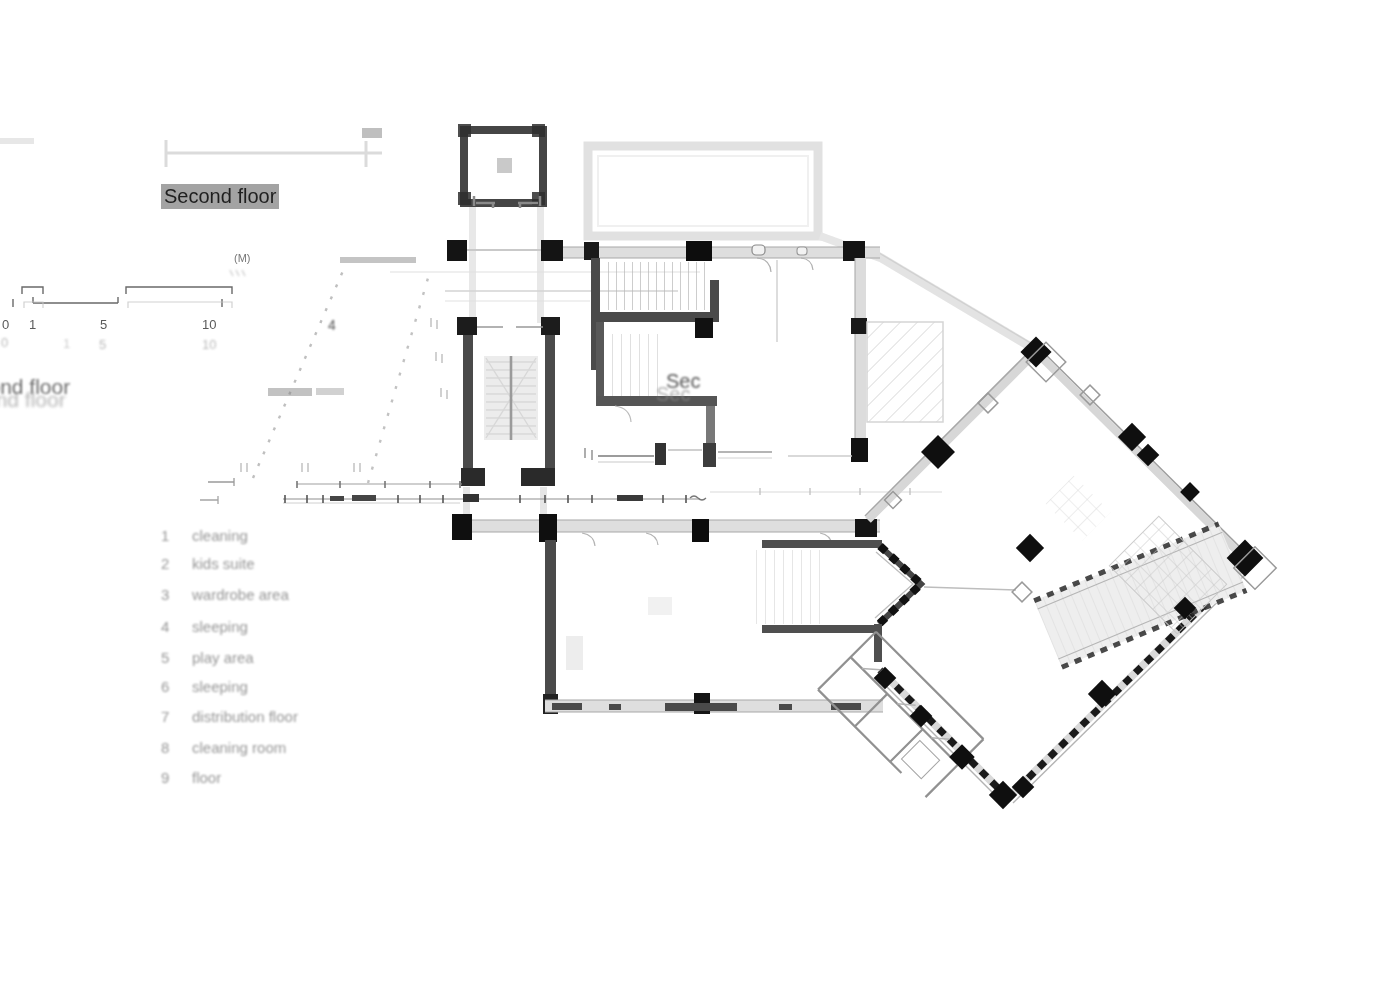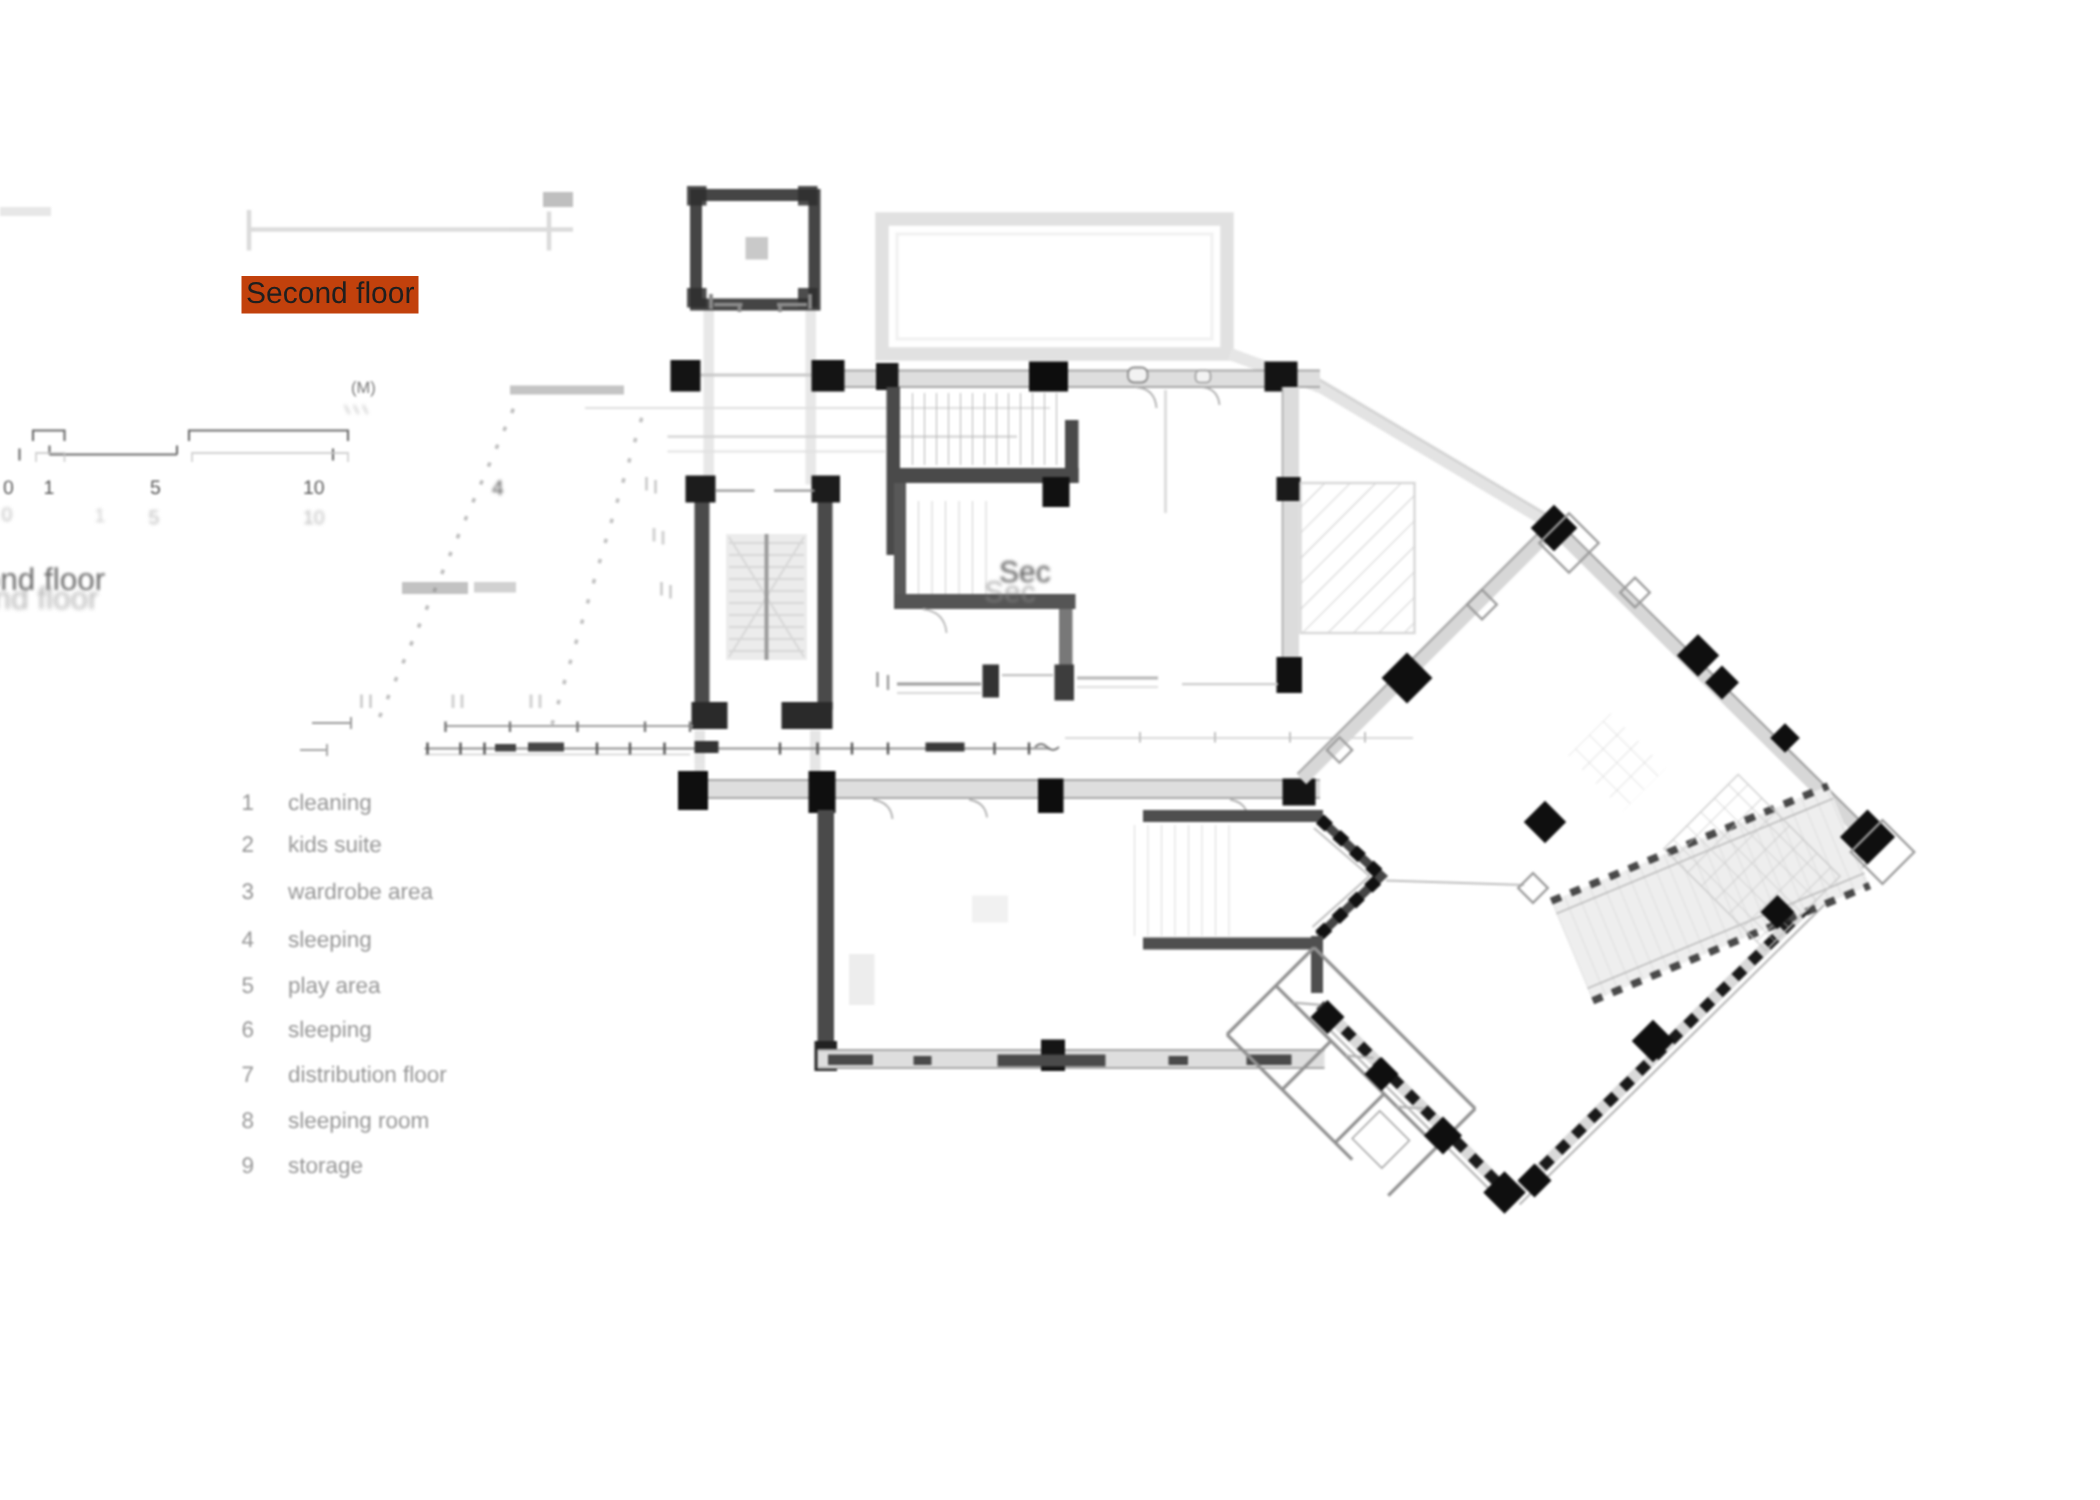--- a/index.html
+++ b/index.html
@@ -1,20 +1,20 @@
 <!DOCTYPE html>
 <html><head>
 <meta charset="utf-8">
 <style>
   html,body{margin:0;padding:0;background:#fff;}
   .page{position:relative;width:1400px;height:1000px;background:#ffffff;overflow:hidden;
         font-family:"Liberation Sans",sans-serif;}
   .plan-svg{position:absolute;left:0;top:0;filter:blur(.55px);}
   .title{position:absolute;left:161px;top:184px;font-size:20px;color:#1f1f1f;
-         background:#c2410c;padding:0 3px;line-height:25px;white-space:nowrap;}
+         background:#a3a3a3;padding:0 3px;line-height:25px;white-space:nowrap;}
   .ghost-title-1{position:absolute;left:-22px;top:375px;font-size:21px;color:#6b6b6b;
          filter:blur(1px);white-space:nowrap;}
   .ghost-title-2{position:absolute;left:-16px;top:388px;font-size:21px;color:#9c9c9c;
          filter:blur(1.4px);opacity:.75;white-space:nowrap;}
   .legend{position:absolute;left:0;top:0;}
   .legend-row{position:absolute;display:flex;filter:blur(.8px);color:#969696;
          font-size:15px;line-height:20px;white-space:nowrap;}
   .legend-num{width:31px;}
   svg text{font-family:"Liberation Sans",sans-serif;}
   .g1{filter:blur(1.1px);}
@@ -346,21 +346,21 @@
   <div class="legend-row" style="left:161px;top:677px;">
     <span class="legend-num">6</span>
     <span>sleeping</span>
   </div>
   <div class="legend-row" style="left:161px;top:707px;">
     <span class="legend-num">7</span>
     <span>distribution floor</span>
   </div>
   <div class="legend-row" style="left:161px;top:738px;">
     <span class="legend-num">8</span>
-    <span>sleeping room</span>
+    <span>cleaning room</span>
   </div>
   <div class="legend-row" style="left:161px;top:768px;">
     <span class="legend-num">9</span>
-    <span>storage</span>
+    <span>floor</span>
   </div>
 </div>
 
 </div>
 
 </body></html>

